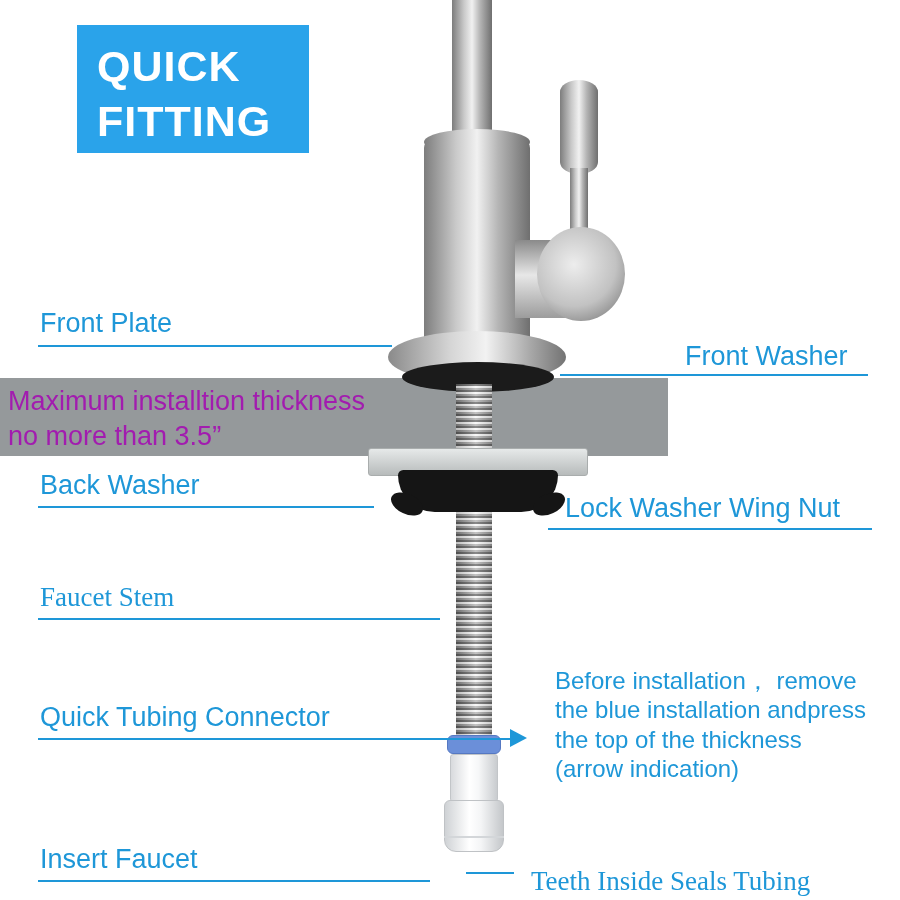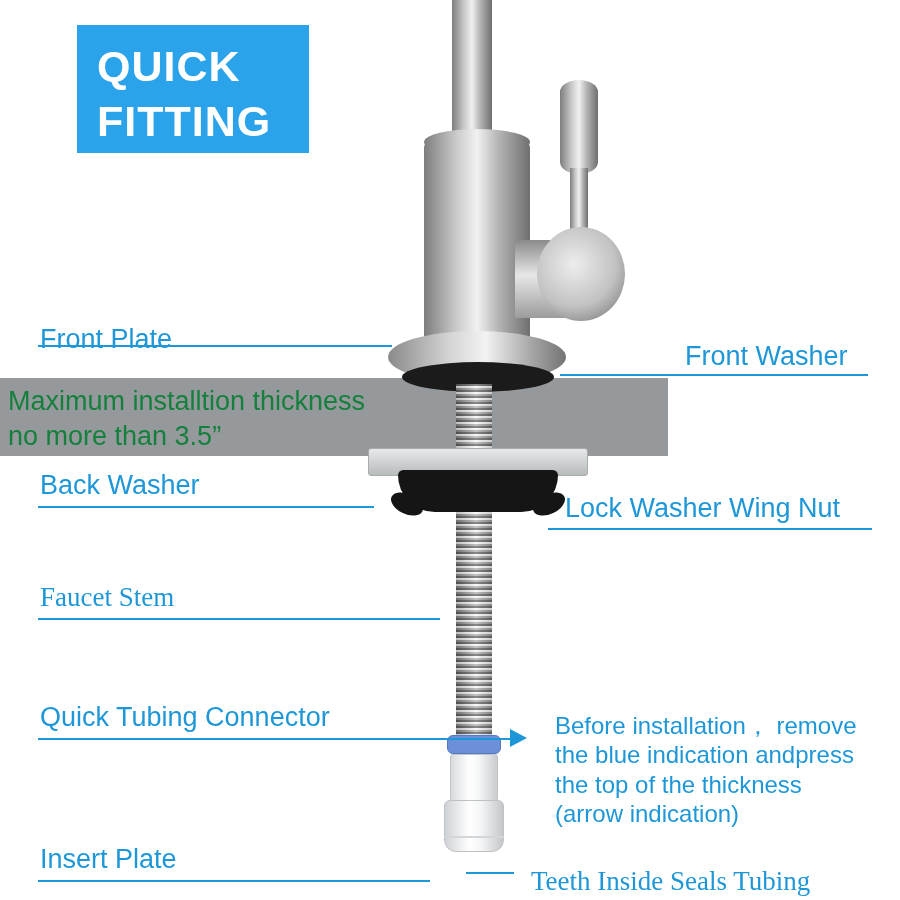--- a/index.html
+++ b/index.html
@@ -13,25 +13,25 @@
     left:35px;top:25px;width:232px;height:128px;background:#2aa3ea;
     color:#ffffff;font-weight:800;font-size:43px;line-height:1.28;
     padding:14px 0 0 20px;box-sizing:border-box;letter-spacing:1px;z-index:5;margin-left:42px;
   }
   
   .lbl{color:#1e97d8;font-size:27px;z-index:6;white-space:nowrap;}
   .lline{height:0;border-top:2px solid #1e97d8;z-index:6;}
   
   .banner{
     left:0;top:378px;width:668px;height:78px;background:rgba(134,139,141,0.88);
-    color:#15803d;font-size:27px;line-height:1.3;padding:6px 0 0 8px;
+    color:#a21caf;font-size:27px;line-height:1.3;padding:6px 0 0 8px;
     box-sizing:border-box;z-index:3;
   }
   
-  .note{left:555px;top:666px;width:340px;color:#1e97d8;font-size:24px;line-height:1.22;z-index:6;margin-top:45px;}
+  .note{left:555px;top:666px;width:340px;color:#1e97d8;font-size:24px;line-height:1.22;z-index:6;}
   
   .steel{background:linear-gradient(90deg,#7d7d7d,#c9c9c9 30%,#f1f1f1 50%,#b5b5b5 70%,#6f6f6f);}
   .pipe{left:452px;top:0;width:40px;height:152px;z-index:4;}
   .handle-grip{left:560px;top:80px;width:38px;height:94px;border-radius:19px/12px;z-index:4;}
   .handle-rod{left:570px;top:168px;width:18px;height:66px;z-index:4;}
   .body-cap{left:424px;top:129px;width:106px;height:26px;border-radius:50%;z-index:4;}
   .body{left:424px;top:140px;width:106px;height:202px;border-radius:8px 8px 4px 4px;z-index:4;}
   .outlet{left:515px;top:240px;width:70px;height:78px;background:linear-gradient(180deg,#8a8a8a,#e7e7e7 45%,#9c9c9c);z-index:4;}
   .outlet-cap{
     left:537px;top:227px;width:88px;height:94px;border-radius:50%;z-index:4;
@@ -97,45 +97,45 @@
   <div class="abs conn-blue"></div>
   <div class="abs conn-top"></div>
   <div class="abs conn-bottom"></div>
   <div class="abs conn-ridge"></div>
 
   <div class="abs badge">
     <div>QUICK</div>
     <div>FITTING</div>
   </div>
 
-  <div class="abs lbl" style="left:40px;top:308px;margin-top:16px;">Front Plate</div>
+  <div class="abs lbl" style="left:40px;top:308px;">Front Plate</div>
   <div class="abs lline" style="left:38px;top:345px;width:354px;"></div>
 
   <div class="abs lbl" style="left:685px;top:341px;">Front Washer</div>
   <div class="abs lline" style="left:560px;top:374px;width:308px;"></div>
 
   <div class="abs lbl" style="left:40px;top:470px;">Back Washer</div>
   <div class="abs lline" style="left:38px;top:506px;width:336px;"></div>
 
   <div class="abs lbl" style="left:565px;top:493px;">Lock Washer Wing Nut</div>
   <div class="abs lline" style="left:548px;top:528px;width:324px;"></div>
 
   <div class="abs lbl" style="left:40px;top:582px;font-family:Liberation Serif, serif;">Faucet Stem</div>
   <div class="abs lline" style="left:38px;top:618px;width:402px;"></div>
 
   <div class="abs lbl" style="left:40px;top:702px;">Quick Tubing Connector</div>
   <div class="abs lline" style="left:38px;top:738px;width:472px;"></div>
   <div class="abs arrow-right"></div>
 
   <div class="abs note">
     <div>Before installation，  remove</div>
-    <div>the blue indication andpress</div>
+    <div>the blue installation andpress</div>
     <div>the top of the thickness</div>
     <div>(arrow indication)</div>
   </div>
 
-  <div class="abs lbl" style="left:40px;top:844px;">Insert Plate</div>
+  <div class="abs lbl" style="left:40px;top:844px;">Insert Faucet</div>
   <div class="abs lline" style="left:38px;top:880px;width:392px;"></div>
 
   <div class="abs lbl" style="left:531px;top:866px;font-family:Liberation Serif, serif;">Teeth Inside Seals Tubing</div>
   <div class="abs lline" style="left:466px;top:872px;width:48px;"></div>
 
 </div>
 
 </body></html>

